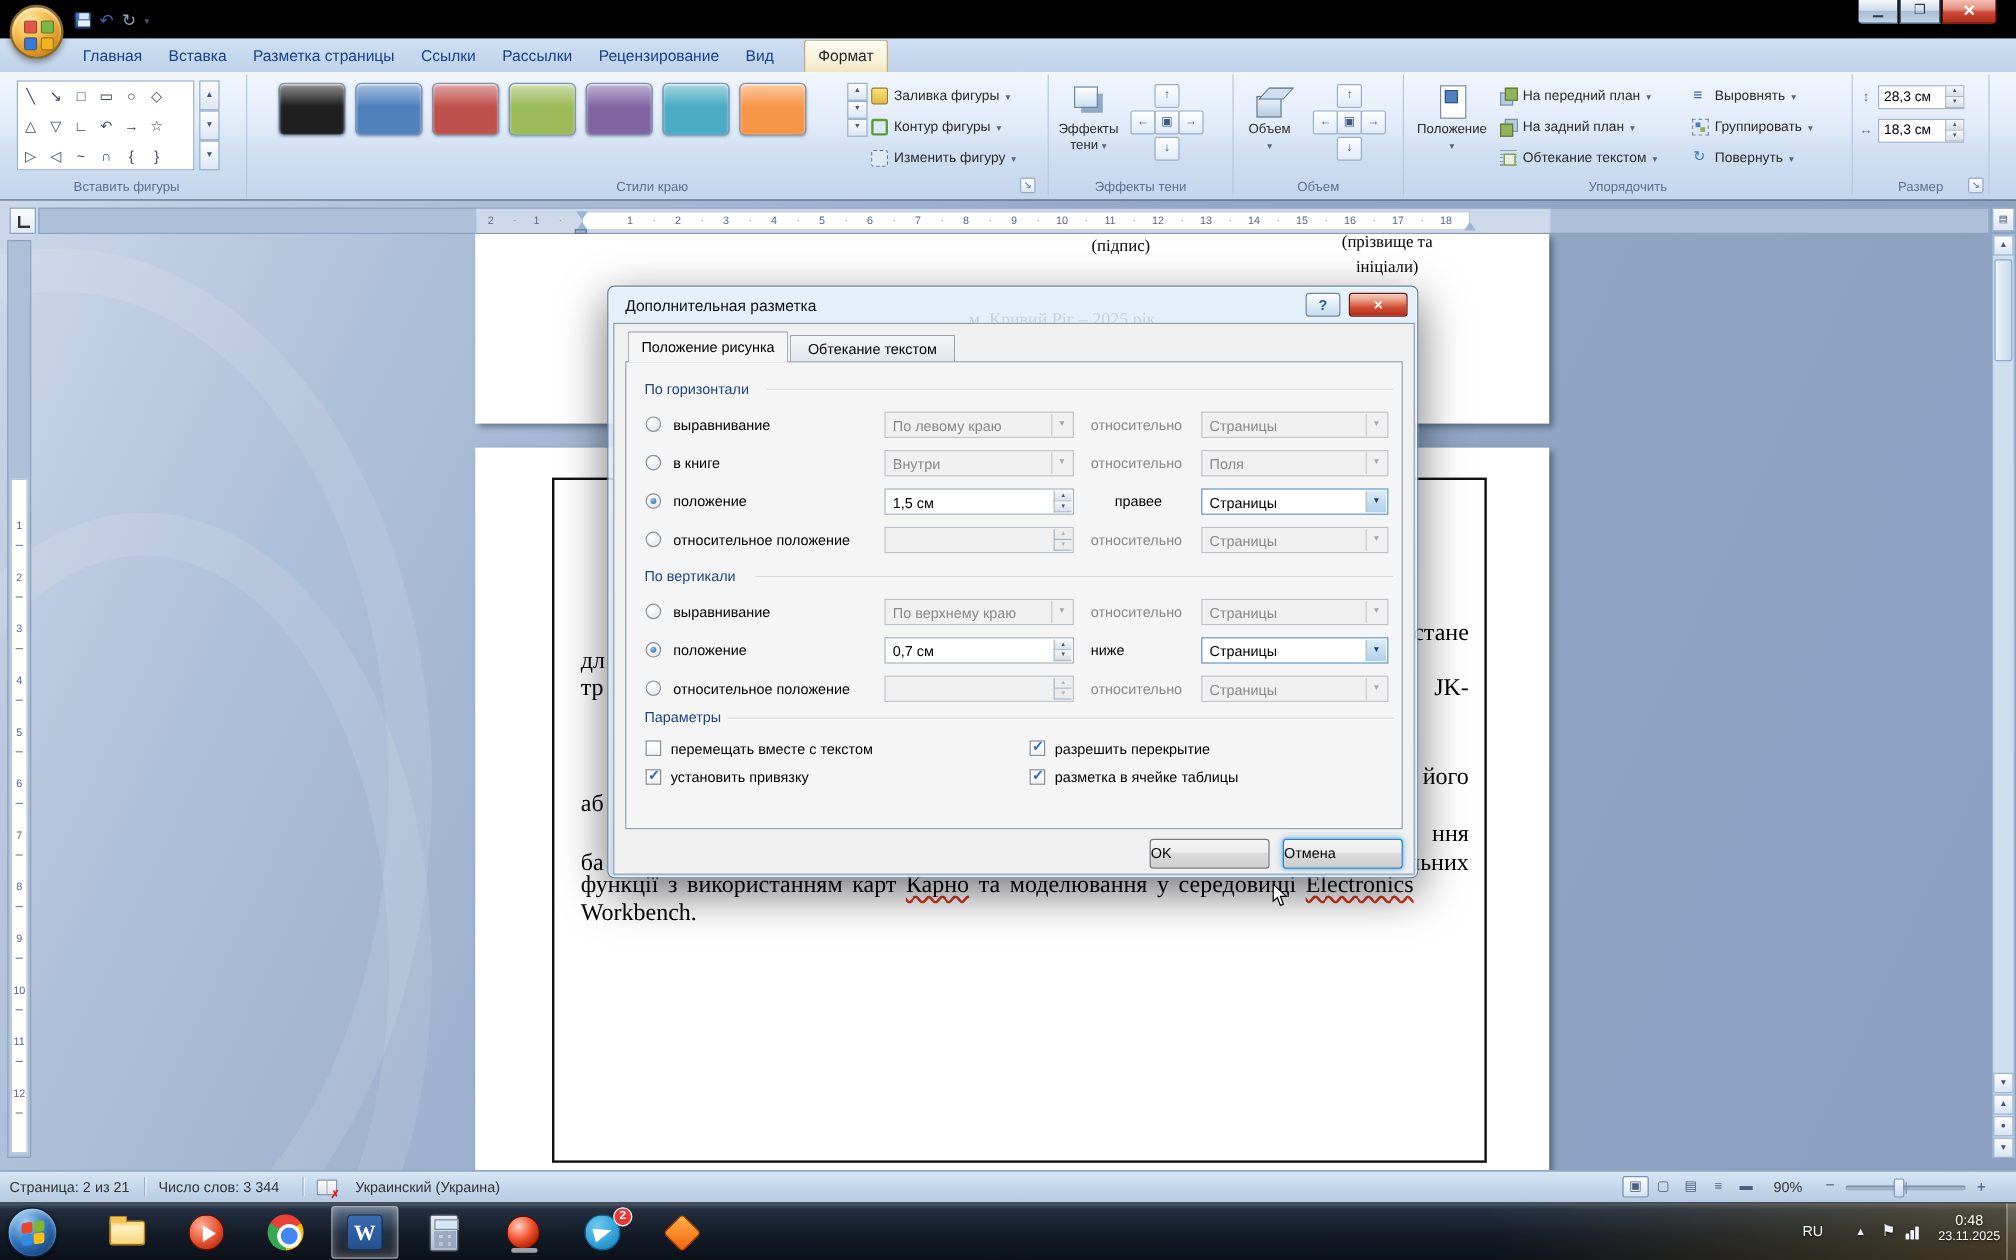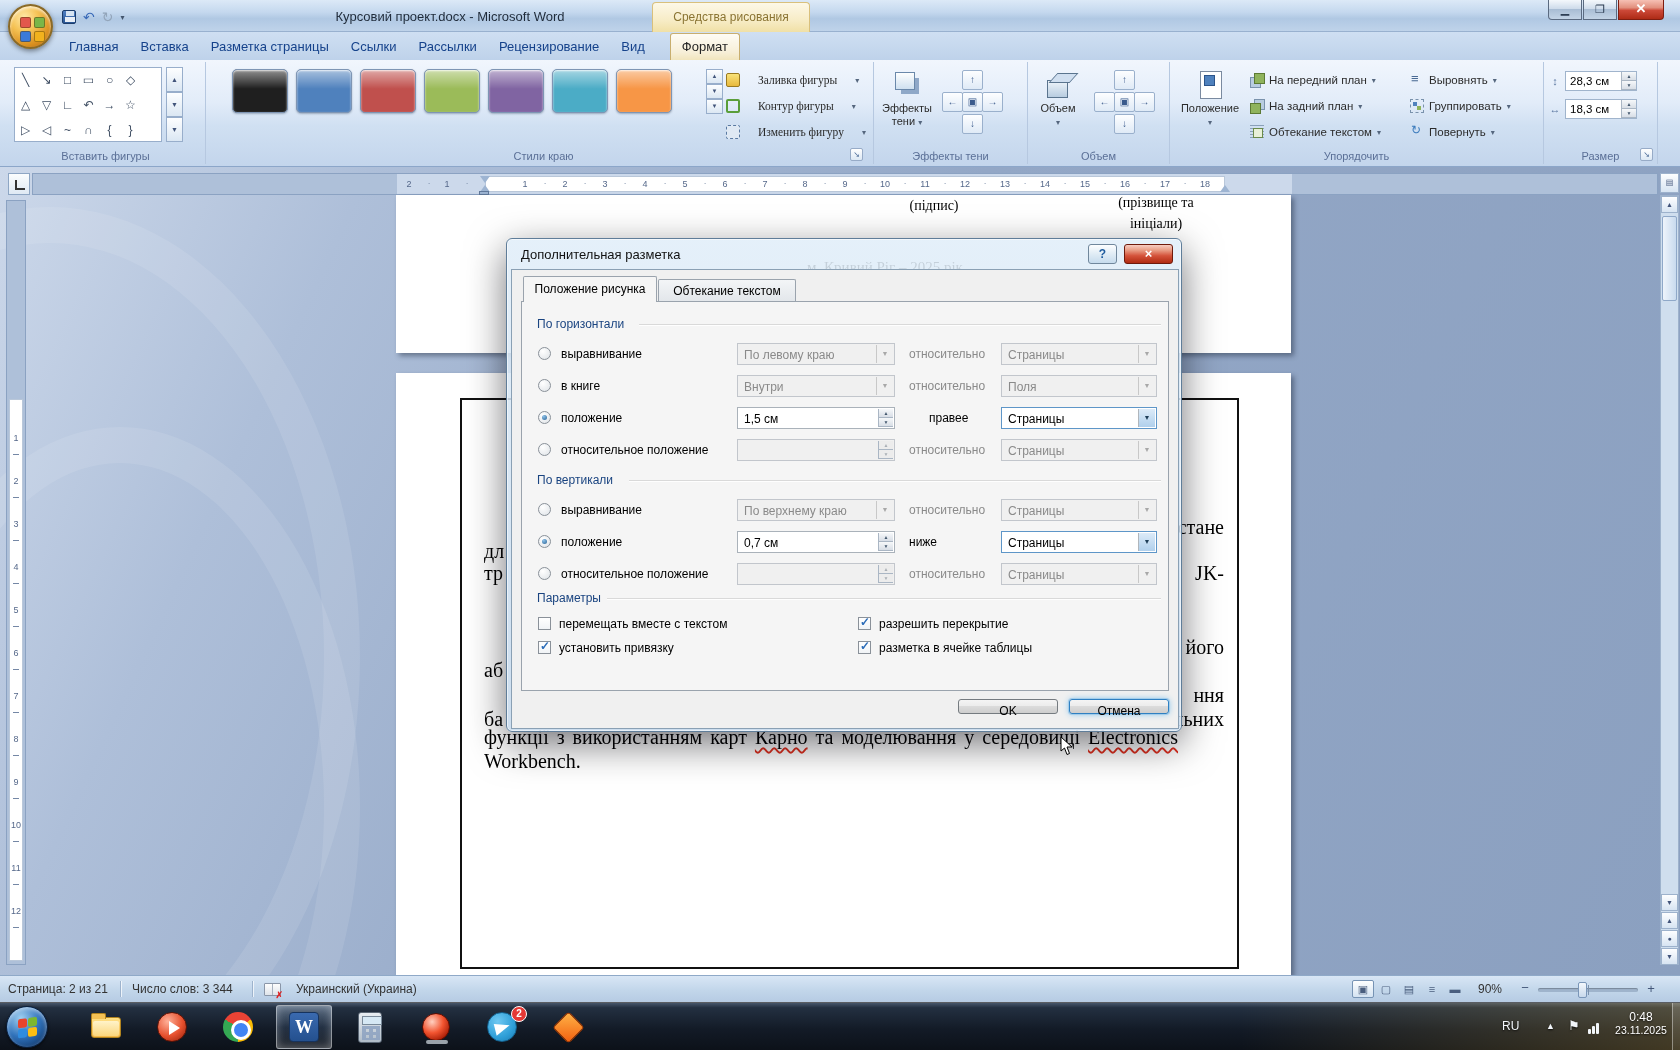--- a/index.html
+++ b/index.html
@@ -60,21 +60,21 @@
 .shapecell { width:21px; height:25px; text-align:center; line-height:25px; font-size:12px; color:#3f4e63; }
 #galscroll { position:absolute; left:160px; top:5px; width:17px; height:75px; }
 .gsbtn { position:absolute; left:0; width:17px; height:25px; background:linear-gradient(#fdfeff,#dbe7f3);
   border:1px solid #98aecb; font-size:7px; text-align:center; line-height:23px; color:#41547a; }
 #swatches { position:absolute; left:18px; top:7px; display:flex; gap:8px; }
 .swatch { width:56px; height:44px; border-radius:5px; border:1px solid #7e95b4;
   box-shadow:inset 0 1px 2px rgba(255,255,255,.8), 0 1px 2px rgba(40,60,90,.35); }
 #stylescroll { position:absolute; left:492px; top:7px; width:17px; height:46px; }
 .ssbtn { position:absolute; left:0; width:17px; height:15px; background:linear-gradient(#fdfeff,#dbe7f3);
   border:1px solid #98aecb; font-size:6px; text-align:center; line-height:13px; color:#41547a; }
-.stylebtn { position:absolute; left:512px; height:24px; white-space:nowrap; display:flex; align-items:center; gap:18px; font-size:11.5px; color:#2b2b2b;font-family:Liberation Serif, serif; }
+.stylebtn { position:absolute; left:512px; height:24px; white-space:nowrap; display:flex; align-items:center; gap:5px; font-size:11.5px; color:#2b2b2b; }
 .mini { width:14px; height:14px; display:inline-block; position:relative; flex:none; }
 .fill-color-icon { background:linear-gradient(#f8e27a,#e8b93d); border:1px solid #9a7a20; border-radius:2px; }
 .outline-color-icon { border:2px solid #5a9e3a; border-radius:2px; }
 .change-shape-icon { border:1px dashed #5a7aa2; background:#dfe9f4; border-radius:2px; }
 .caret { font-size:8px; color:#55667e; }
 .bigbtn { position:absolute; top:2px; text-align:center; font-size:11px; color:#2b2b2b; line-height:13px; }
 .bb-ic { display:block; margin:5px auto 3px; width:30px; height:30px; position:relative; }
 .bb-ic.sh::before { content:""; position:absolute; left:9px; top:9px; width:18px; height:16px; background:#8fa8c8; }
 .bb-ic.sh::after { content:""; position:absolute; left:3px; top:3px; width:18px; height:16px; background:linear-gradient(#fdfefe,#cfe0f0); border:1px solid #6a88aa; }
 .bb-ic.cube::before { content:""; position:absolute; left:4px; top:11px; width:19px; height:16px; background:linear-gradient(#eef4fa,#b8cce0); border:1px solid #5a748e; }
@@ -180,23 +180,23 @@
 .combo.dis, .spin.dis { background:#f0f0f0; border-color:#c2c6cc; }
 .combo.hot { border-color:#5e96c8; }
 .cval { position:absolute; left:6px; top:4px; font-size:12px; color:#000; white-space:nowrap; max-width:128px; overflow:hidden; }
 .combo.dis .cval, .spin.dis .cval { color:#8a8a8a; }
 .carr { position:absolute; right:1px; top:1px; width:17px; height:18px; text-align:center; font-size:7px; line-height:18px;
   color:#3a4a56; background:linear-gradient(#f2f6fa,#d8e2ea); border-left:1px solid #b0b6bc; }
 .combo.dis .carr { background:#f0f0f0; color:#a8a8a8; border-left-color:#c8c8c8; }
 .combo.hot .carr { background:linear-gradient(#dcebf8,#b0d0ec); color:#1e3e58; }
 .spin .spincol { right:1px; top:1px; }
 .spin.dis .spinbtn { color:#aab0b6; background:#ececec; }
-.dbtn { position:absolute; width:100px; height:15px; border:1px solid #757b80; border-radius:3px;
+.dbtn { position:absolute; width:100px; height:25px; border:1px solid #757b80; border-radius:3px;
   background:linear-gradient(#f4f4f4 0%, #ececec 45%, #dcdcdc 46%, #cecece 100%);
-  font-size:12px; color:#000; text-align:center; line-height:23px; }
+  font-size:12px; color:#000; text-align:left; line-height:23px; }
 #dbtn-cancel { border-color:#2f80c2; box-shadow:0 0 0 1px #a4cdea, 0 0 6px #7ec0ec; }
 
 
 #cursor { position:absolute; left:1060px; top:569px; z-index:50; }
 
 
 #statusbar { position:absolute; left:0; top:975px; width:100%; height:27px;
   background:linear-gradient(#d8e6f5,#c2d6ea 55%,#b6cbe3); border-top:1px solid #8fa9c8;
   font-size:12px; color:#333; }
 .sbitem { position:absolute; top:0; line-height:26px; white-space:nowrap; }
@@ -259,24 +259,20 @@
 #clock .t { font-size:12px; display:block; }
 #clock .d { font-size:10.5px; display:block; }
 #showdesk { position:absolute; right:0; top:0; width:8px; height:48px; border-left:1px solid rgba(255,255,255,.4);
   background:linear-gradient(rgba(255,255,255,.14),rgba(255,255,255,.04)); }
 </style>
 </head>
 <body>
 
 <div id="screen">
 
-  <div id="titlebar">
-    <div id="win-title">Курсовий проект.docx - Microsoft Word</div>
-    <div id="ctx-header">Средства рисования</div>
-  </div>
   <div id="orb">
     <span class="q" style="left:10px;top:11px;background:#e2574c"></span>
     <span class="q" style="left:24px;top:11px;background:#7ab648"></span>
     <span class="q" style="left:10px;top:25px;background:#3a7ad8"></span>
     <span class="q" style="left:24px;top:25px;background:#f2b21d"></span>
   </div>
   <div id="qat">
     <span id="save-ic"></span>
     <span class="qglyph">↶</span>
     <span class="qglyph dim">↻</span>

